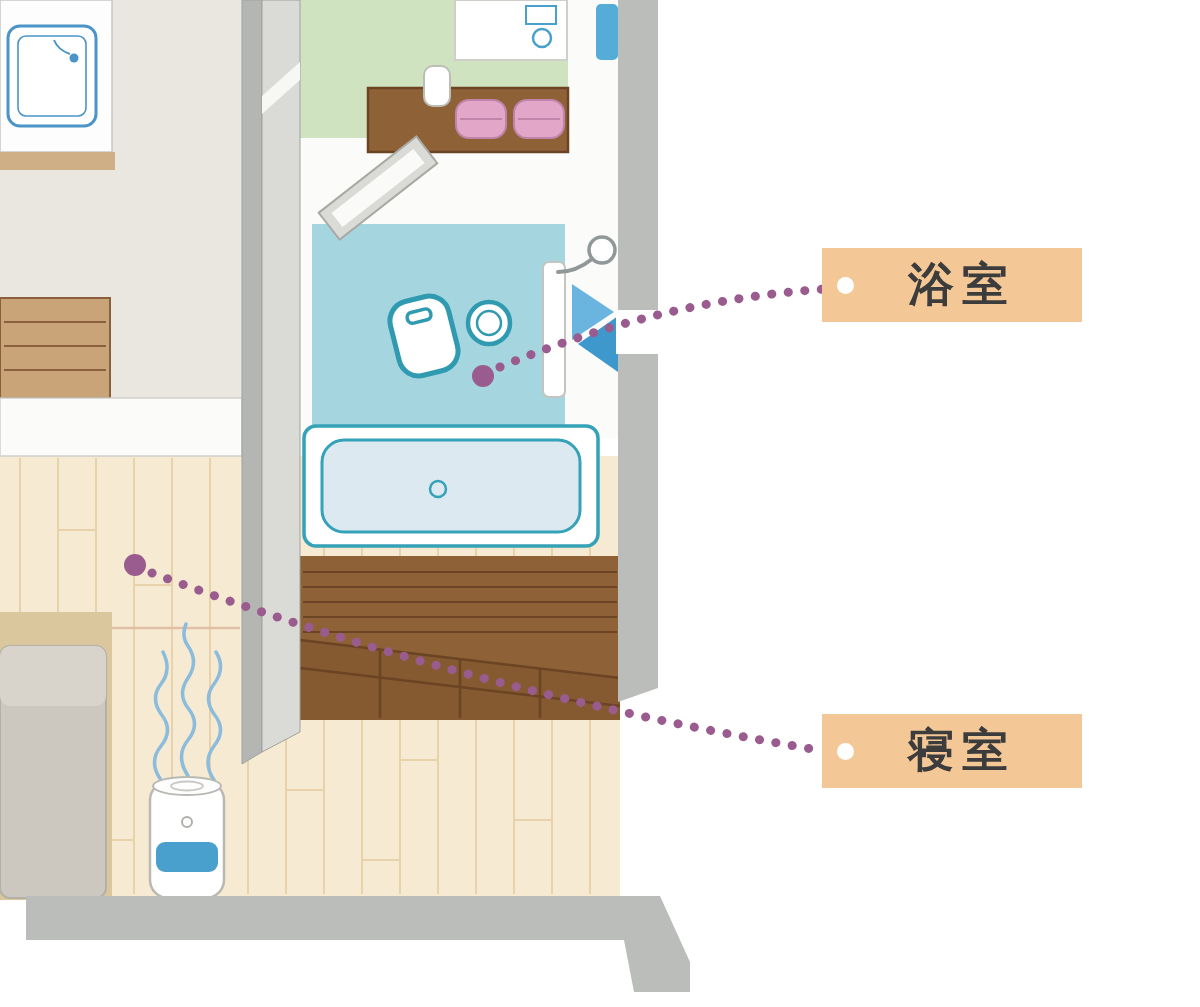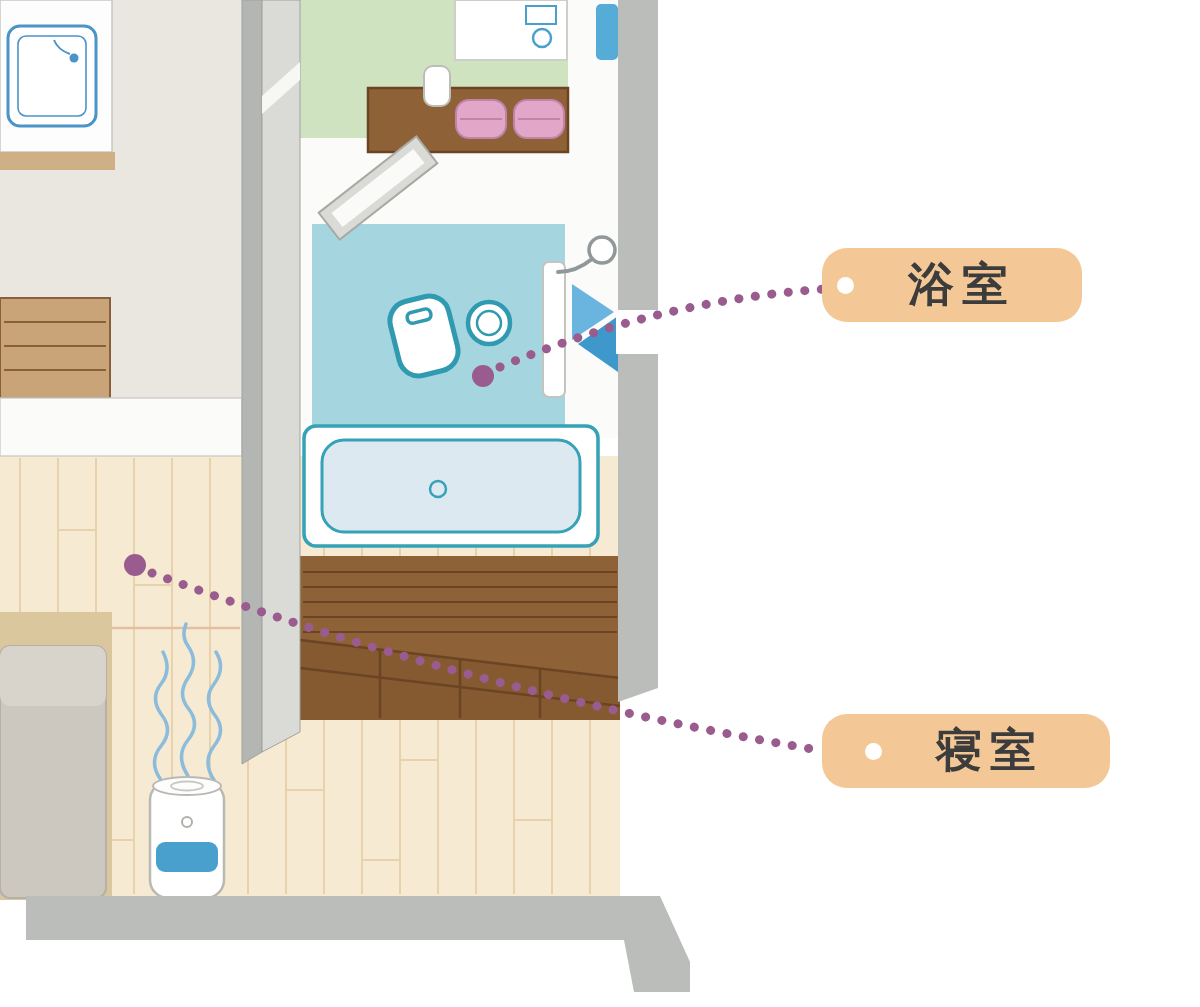--- a/index.html
+++ b/index.html
@@ -22,36 +22,36 @@
   .v-purple{fill:var(--dot-purple,#9a5c8e);}
   .v-dotline{stroke:var(--dot-purple,#9a5c8e);}
   .t-line{stroke:var(--bath-line,#2f9ab0);}
   .v-pink{fill:var(--pink-accent,#e2a6c8);}
   .v-blue{fill:var(--blue-accent,#4aa0cc);}
 
   .callout{
     position:absolute;
     width:260px;height:74px;
     background:var(--label-bg,#f4c896);
-    display:flex;align-items:center;border-radius:25px;
+    display:flex;align-items:center;
   }
   .callout .dot{
     width:17px;height:17px;border-radius:50%;
     background:var(--dot-white,#ffffff);
     margin-left:15px;flex:0 0 auto;
   }
   .callout .txt{
     flex:1;text-align:center;
     font-size:46px;font-weight:600;
     letter-spacing:8px;
     padding-right:12px;
     color:var(--label-text,#3c3c3c);
   }
   .callout-bathroom{left:822px;top:248px;}
-  .callout-bedroom{left:822px;top:714px;padding-left:28px;}
+  .callout-bedroom{left:822px;top:714px;}
 </style>
 </head>
 <body>
 
 <div class="stage">
 
 <svg width="1200" height="1007" viewBox="0 0 1200 1007">
 
   <g>
     <rect x="0" y="0" width="242" height="400" fill="#eae7e1"></rect>

